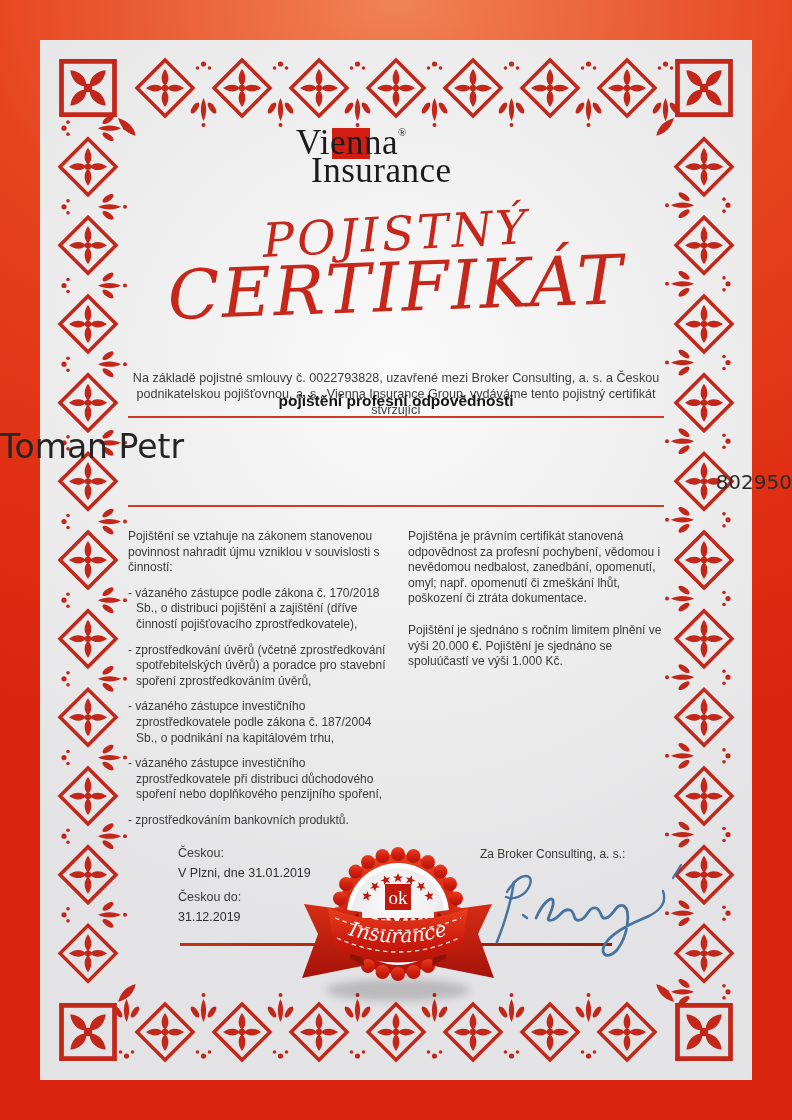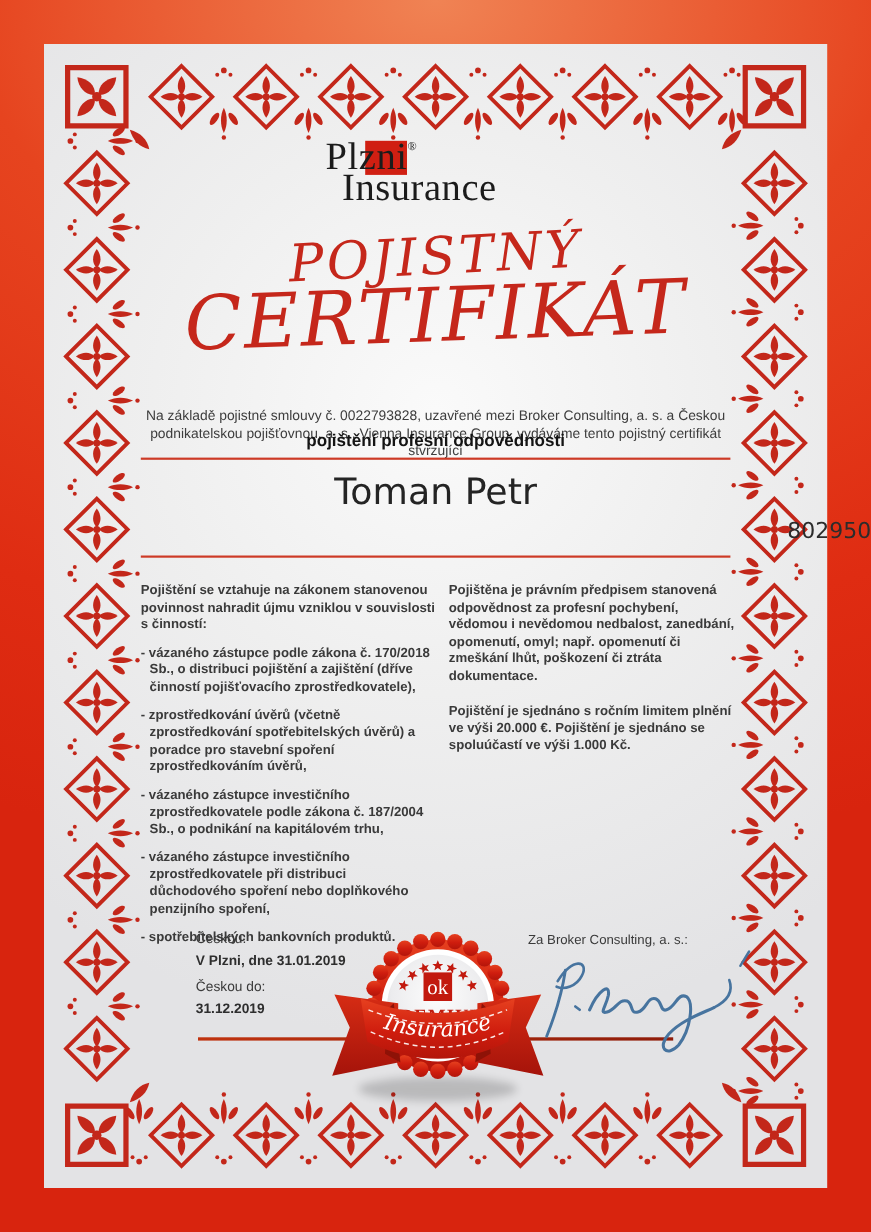--- a/index.html
+++ b/index.html
@@ -25,35 +25,35 @@
   .title1{top:206px;font-size:47px;letter-spacing:3px;transform:rotate(-3deg);}
   .title2{top:248px;font-size:68px;letter-spacing:2px;transform:rotate(-2deg);}
 
   .intro{position:absolute;left:126px;top:370px;width:540px;text-align:center;
          font-size:12.6px;line-height:16px;color:#3d3d3d;}
   .subject{position:absolute;left:126px;top:392px;width:540px;text-align:center;
            font-size:15.5px;font-weight:bold;color:#141414;}
   .rule{position:absolute;left:128px;width:536px;height:2px;background:#cd3a26;}
   .rule1{top:416px;}
   .rule2{top:505px;}
-  .holder-name{position:absolute;left:0;top:427px;width:792px;text-align:center;
+  .holder-name{position:absolute;left:0;top:427px;width:792px;text-align:left;
                font-family:"DejaVu Sans",sans-serif;font-size:33px;color:#242424;}
   .holder-number{position:absolute;left:0;top:470px;width:792px;text-align:right;
                font-family:"DejaVu Sans",sans-serif;font-size:20px;color:#2c2c2c;}
 
-  .col{position:absolute;top:529px;font-size:12px;line-height:15.6px;color:#3a3a3a;font-weight:bold;}
+  .col{position:absolute;top:529px;font-size:12px;line-height:15.6px;color:#3a3a3a;}
   .col-left{left:128px;width:268px;}
   .col-right{left:408px;width:264px;}
   .col p{margin:0 0 10px 0;}
   .col p.item{text-indent:-8px;padding-left:8px;margin-bottom:10px;}
   .col-right p{margin-bottom:16px;}
 
   .issue{position:absolute;left:178px;top:846px;width:220px;font-size:12.5px;color:#3a3a3a;}
   .issue .lbl{margin:0 0 6px 0;}
-  .issue .val{margin:0 0 10px 0;font-weight:bold;color:#2e2e2e;}
+  .issue .val{margin:0 0 10px 0;font-weight:normal;color:#2e2e2e;}
   .sig-label{position:absolute;left:480px;top:847px;font-size:12px;color:#3a3a3a;}
 
   .rule-bottom{position:absolute;left:180px;top:943px;width:432px;height:3px;
                background:linear-gradient(90deg,#c0330f,#8f1c09);}
 
   .badge{position:absolute;left:298px;top:830px;width:200px;height:200px;}
   .signature{position:absolute;left:478px;top:860px;width:210px;height:115px;}
 </style>
 </head>
 <body>
@@ -128,21 +128,21 @@
       <use href="#corner" transform="translate(704 88) rotate(45) scale(1.25)"></use>
       <use href="#corner" transform="translate(88 1032) rotate(-135) scale(1.25)"></use>
       <use href="#corner" transform="translate(704 1032) rotate(135) scale(1.25)"></use>
     </svg>
 
   <div class="content">
 
     <div class="logo">
       <div class="logo-box">
         <div class="logo-sq"></div>
-        <div class="logo-l1"><span>Plzni</span><sup>®</sup></div>
+        <div class="logo-l1"><span>Vienna</span><sup>®</sup></div>
         <div class="logo-l2">Insurance</div>
       </div>
     </div>
 
     <div class="title1">POJISTNÝ</div>
     <div class="title2">CERTIFIKÁT</div>
 
     <div class="intro">Na základě pojistné smlouvy č. 0022793828, uzavřené mezi Broker Consulting, a. s. a Českou podnikatelskou pojišťovnou, a. s., Vienna Insurance Group, vydáváme tento pojistný certifikát stvrzující</div>
     <div class="subject">pojištění profesní odpovědnosti</div>
 
@@ -150,25 +150,25 @@
     <div class="holder-name">Toman Petr</div>
     <div class="holder-number">802950</div>
     <div class="rule rule2"></div>
 
     <div class="col col-left">
       <p>Pojištění se vztahuje na zákonem stanovenou povinnost nahradit újmu vzniklou v souvislosti s činností:</p>
       <p class="item">- vázaného zástupce podle zákona č. 170/2018 Sb., o distribuci pojištění a zajištění (dříve činností pojišťovacího zprostředkovatele),</p>
       <p class="item">- zprostředkování úvěrů (včetně zprostředkování spotřebitelských úvěrů) a poradce pro stavební spoření zprostředkováním úvěrů,</p>
       <p class="item">- vázaného zástupce investičního zprostředkovatele podle zákona č. 187/2004 Sb., o podnikání na kapitálovém trhu,</p>
       <p class="item">- vázaného zástupce investičního zprostředkovatele při distribuci důchodového spoření nebo doplňkového penzijního spoření,</p>
-      <p class="item">- spotřebitelských bankovních produktů.</p>
+      <p class="item">- zprostředkováním bankovních produktů.</p>
     </div>
 
     <div class="col col-right">
-      <p>Pojištěna je právním předpisem stanovená odpovědnost za profesní pochybení, vědomou i nevědomou nedbalost, zanedbání, opomenutí, omyl; např. opomenutí či zmeškání lhůt, poškození či ztráta dokumentace.</p>
+      <p>Pojištěna je právním certifikát stanovená odpovědnost za profesní pochybení, vědomou i nevědomou nedbalost, zanedbání, opomenutí, omyl; např. opomenutí či zmeškání lhůt, poškození či ztráta dokumentace.</p>
       <p>Pojištění je sjednáno s ročním limitem plnění ve výši 20.000 €. Pojištění je sjednáno se spoluúčastí ve výši 1.000 Kč.</p>
     </div>
 
     <div class="issue">
       <p class="lbl">Českou:</p>
       <p class="val">V Plzni, dne 31.01.2019</p>
       <p class="lbl">Českou do:</p>
       <p class="val">31.12.2019</p>
     </div>
 

